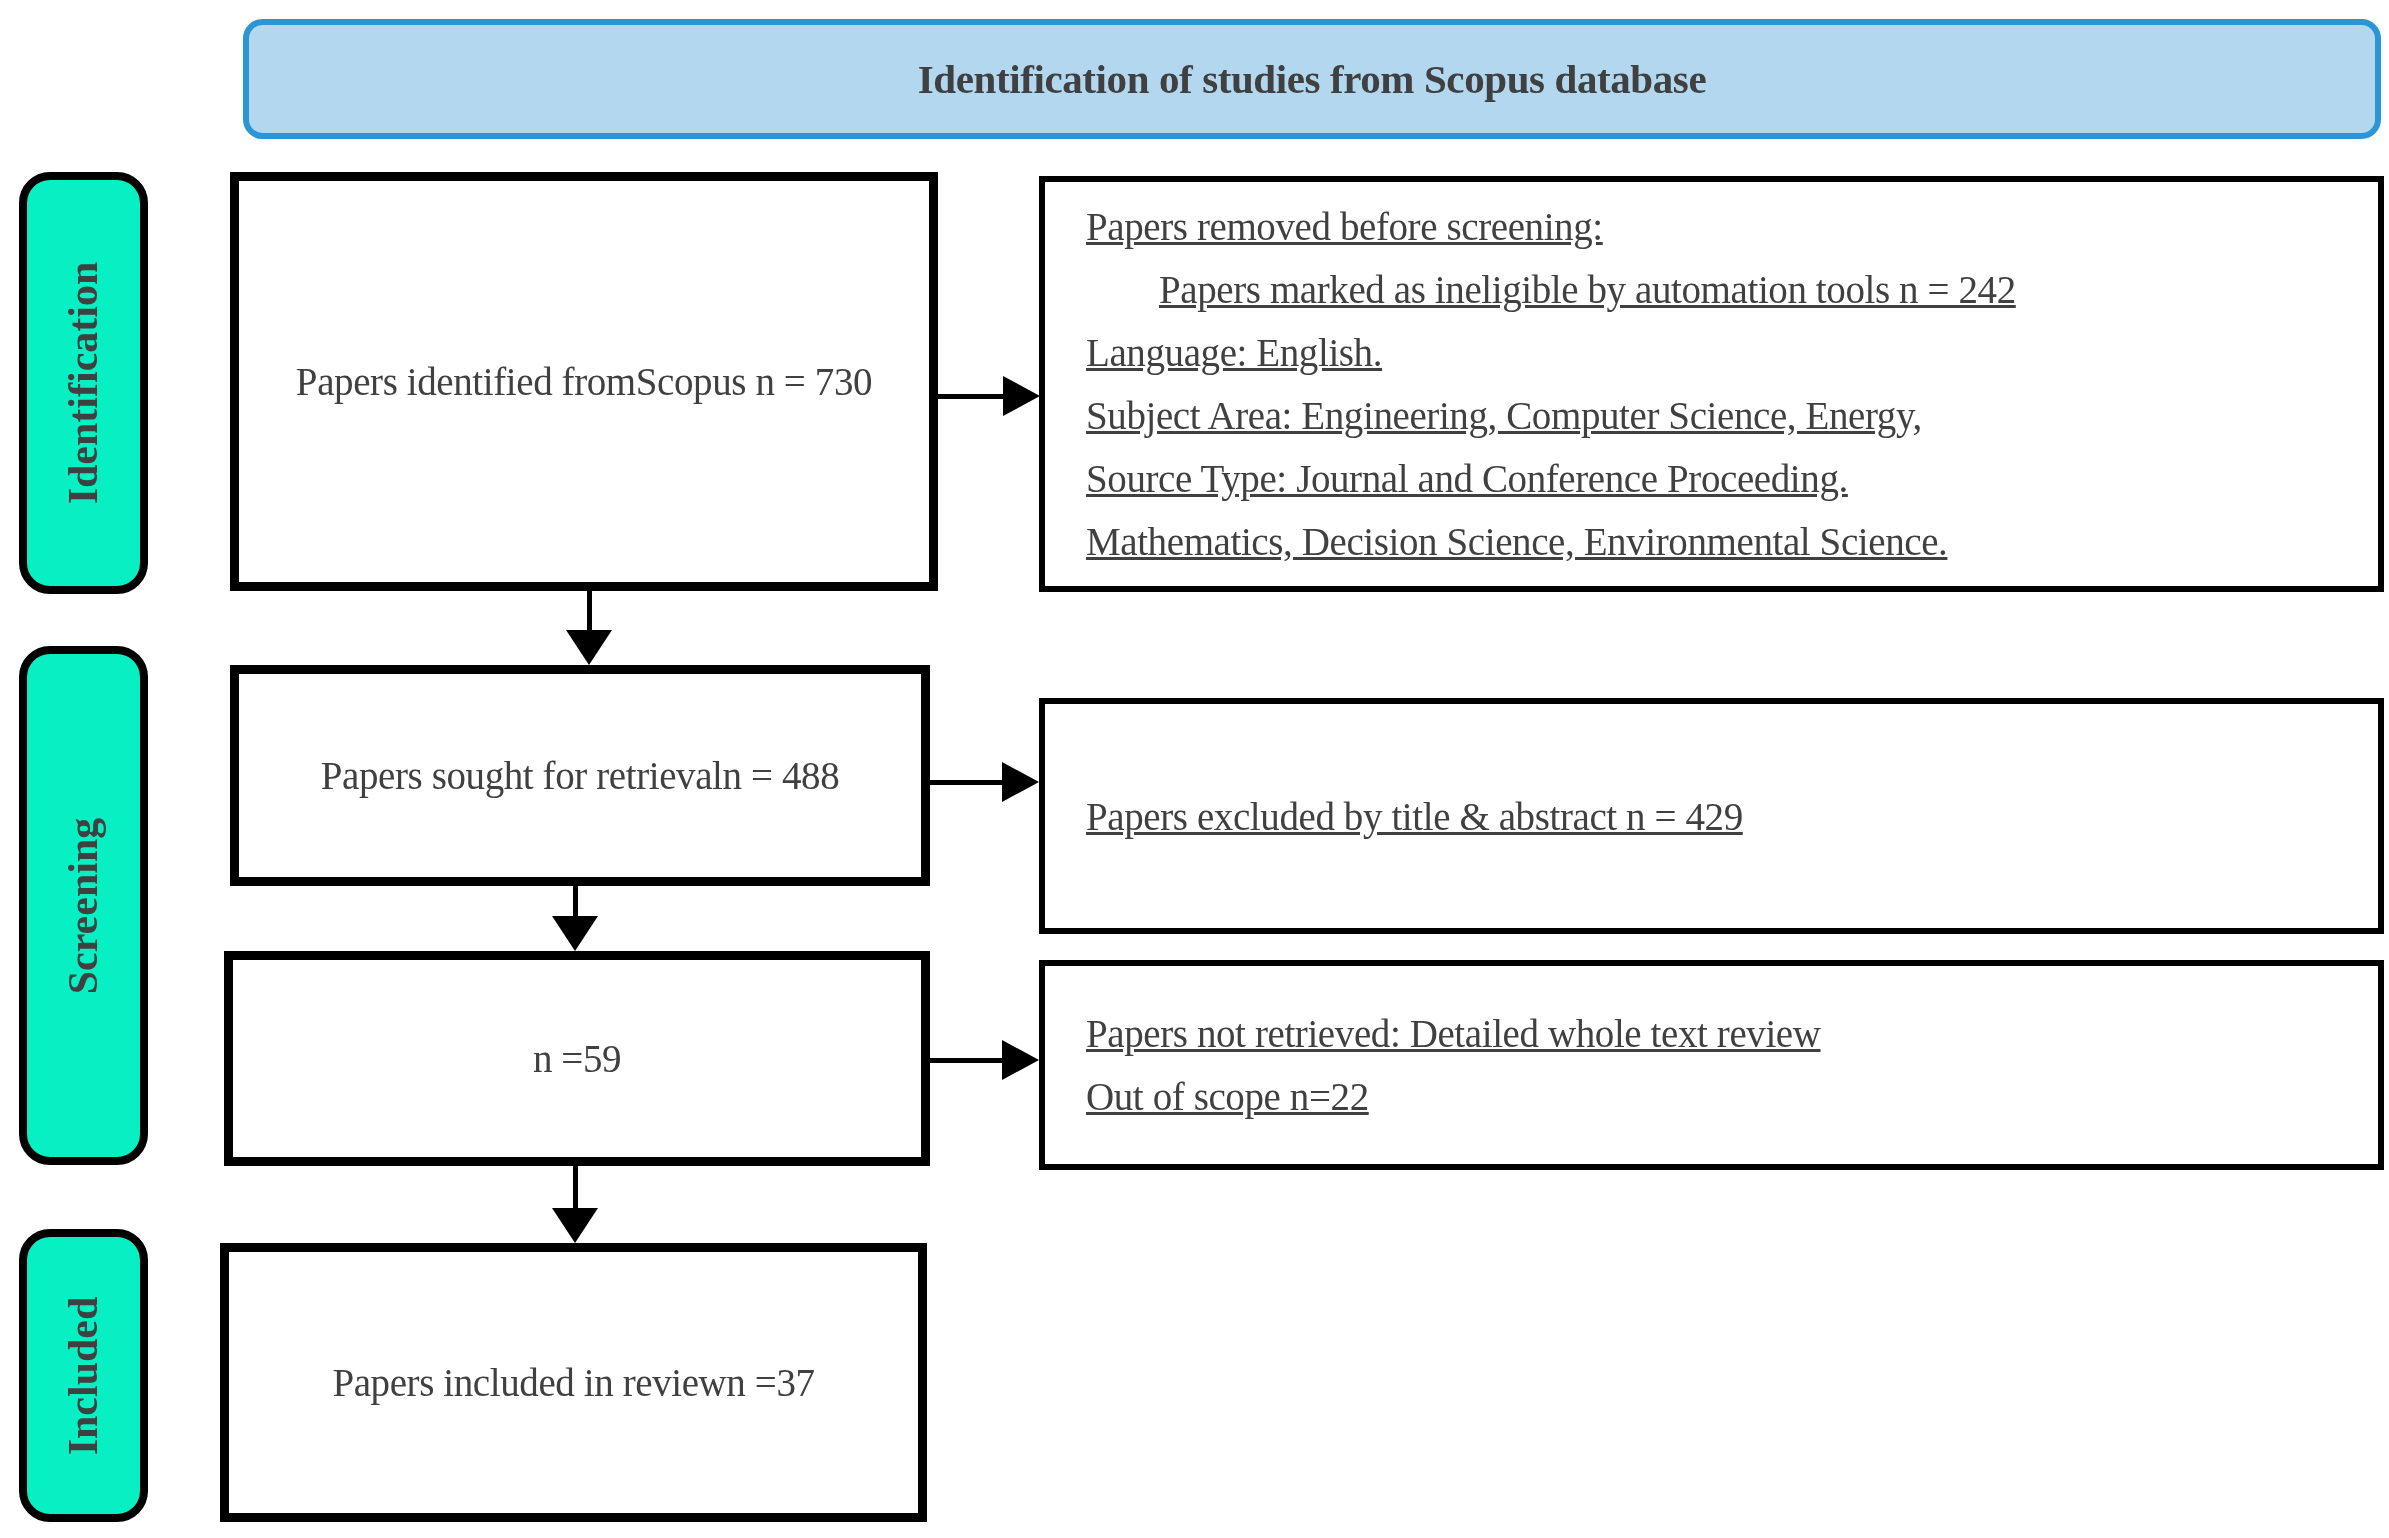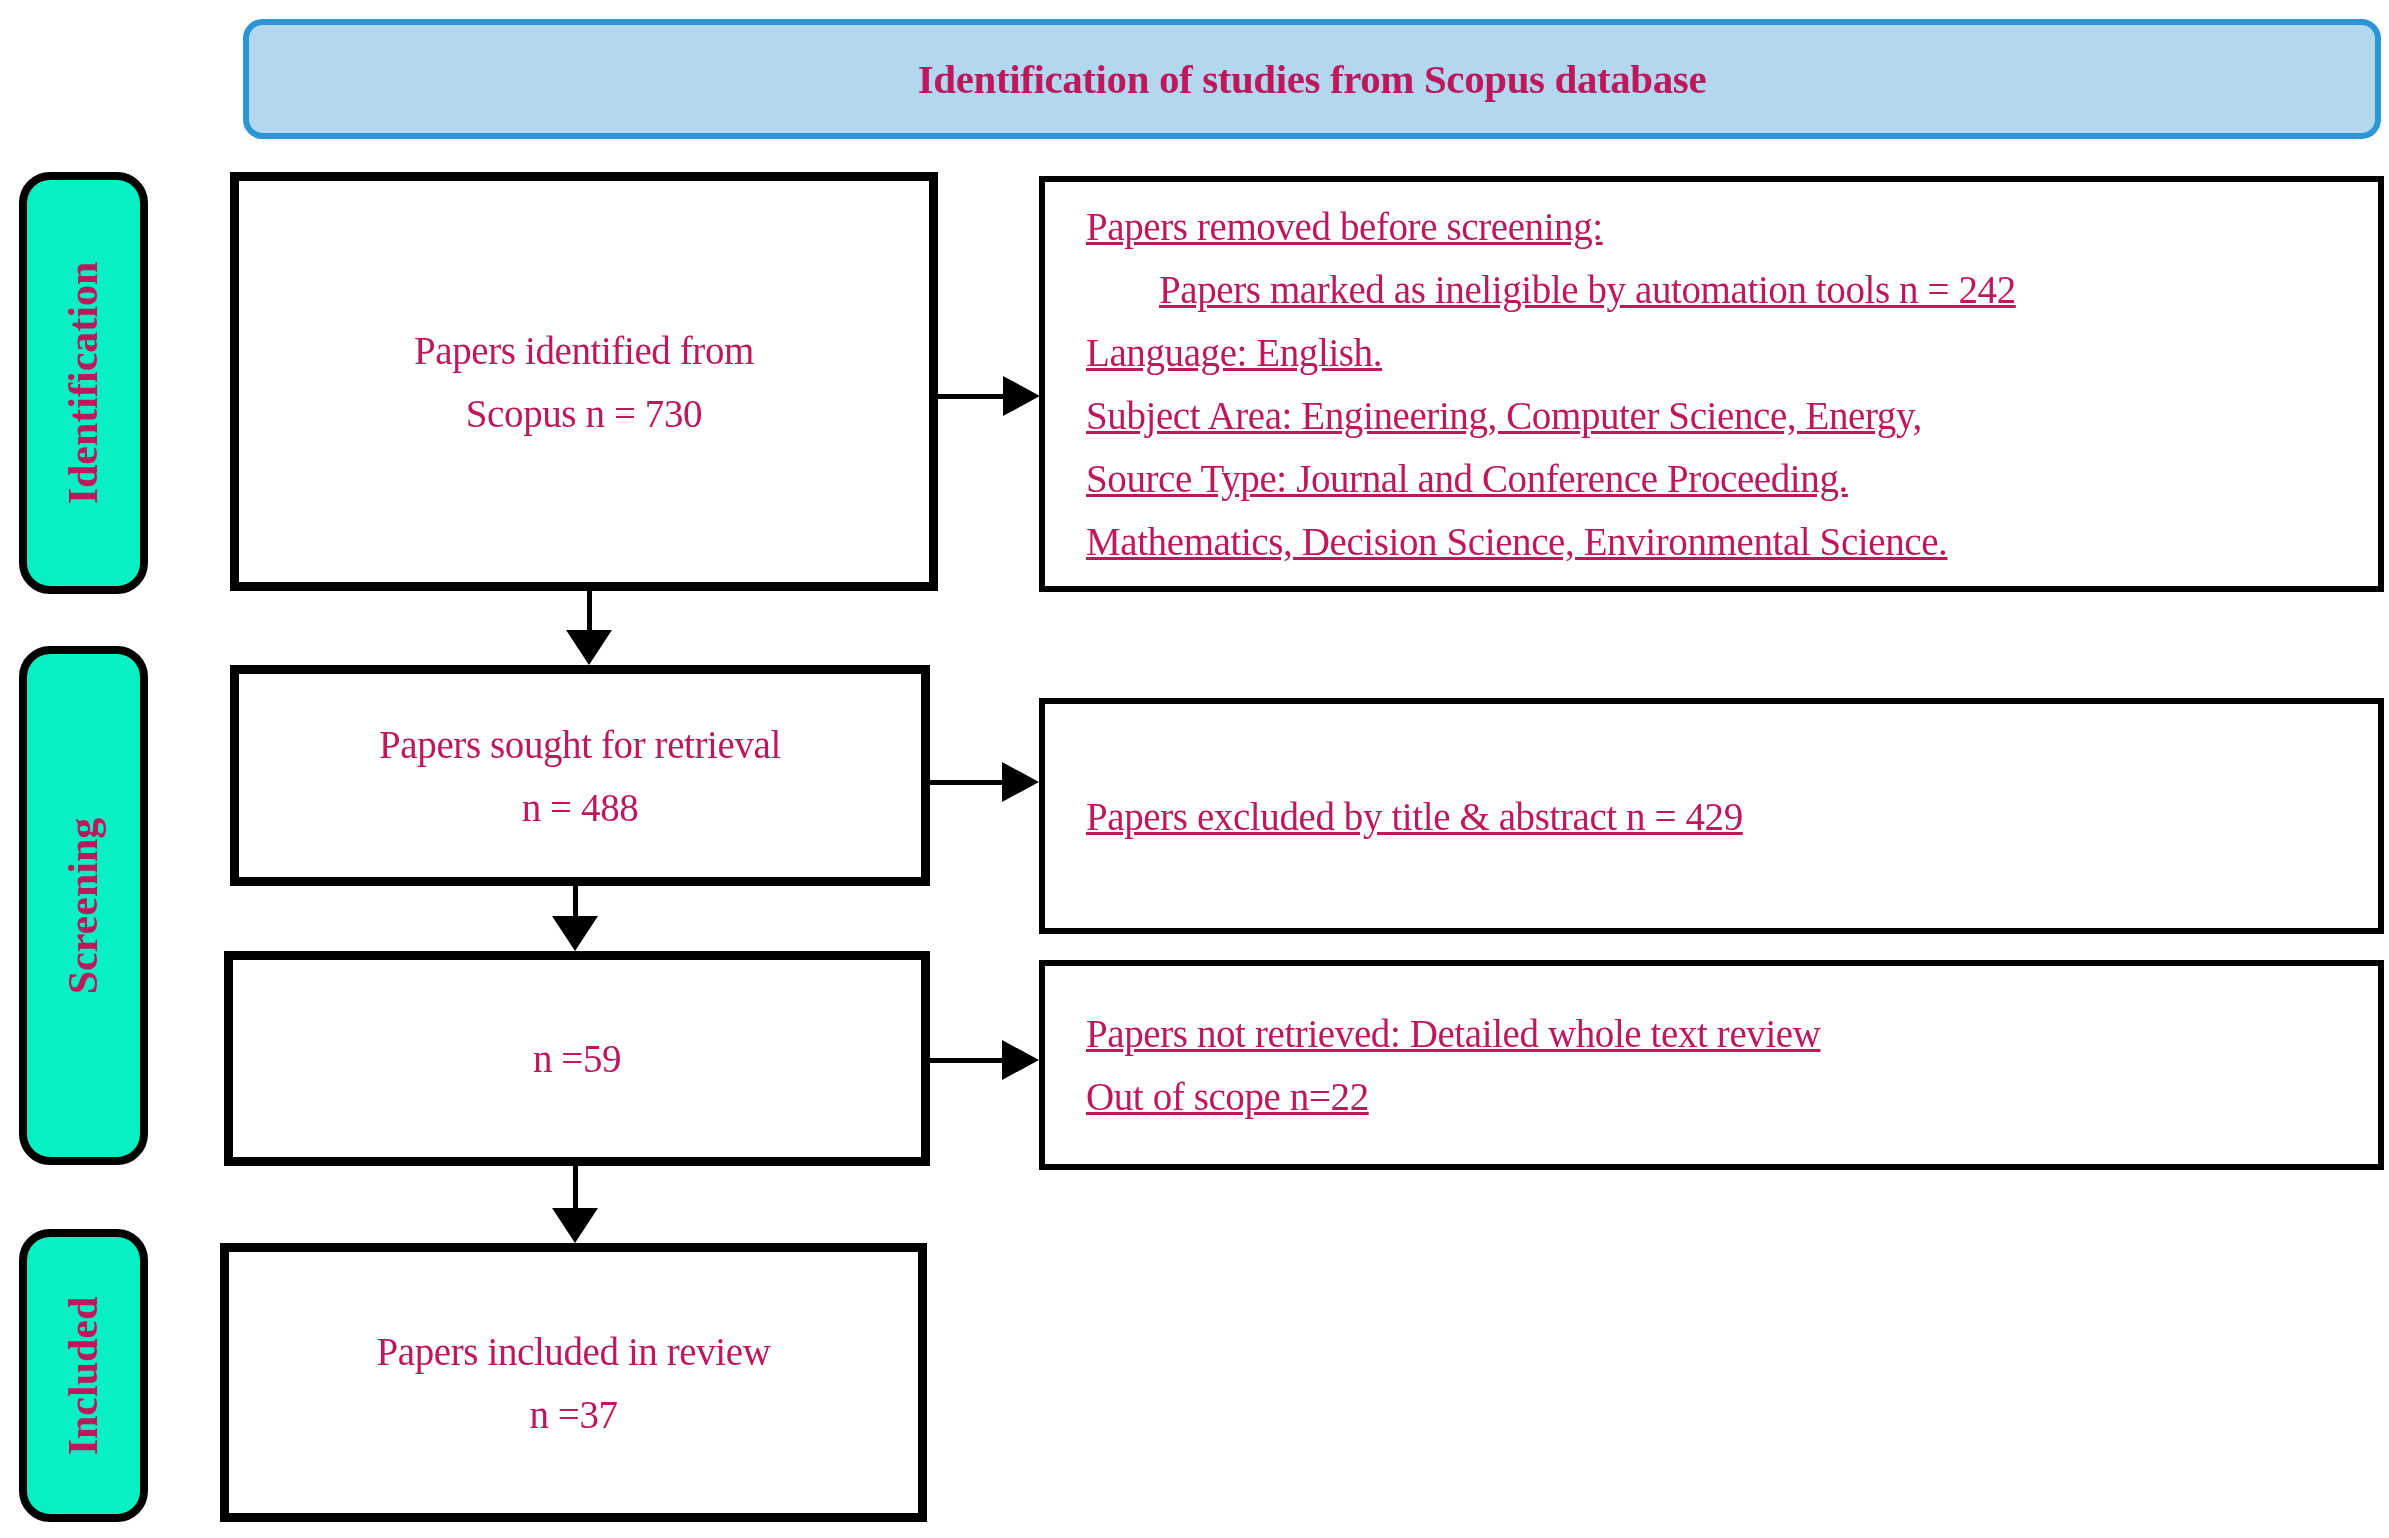--- a/index.html
+++ b/index.html
@@ -1,18 +1,18 @@
 <!DOCTYPE html>
 <html style="font-size:12px"><head>
 <meta charset="utf-8">
 <style>
   html, body { margin:0; padding:0; background:#ffffff; }
   .canvas {
     position:relative; width:2389px; height:1538px; background:#ffffff;
-    font-family:"Liberation Serif", serif; color:#be185d;
+    font-family:"Liberation Serif", serif; color:#404040;
   }
   * { box-sizing:border-box; }
 
   
   .title-bar {
     position:absolute; left:243px; top:18.7px; width:2138px; height:120px;
     background:#b2d7ee; border:6.7px solid #2b96d3; border-radius:19.4px;
     display:flex; align-items:center; justify-content:center;
     font-weight:bold; font-size:41px; letter-spacing:-0.4px;
   }
@@ -25,21 +25,21 @@
     font-weight:bold; font-size:42px;
   }
   .stage .vtext { transform:rotate(-90deg); white-space:nowrap; }
   #stage-identification { top:172px;  height:422px; }
   #stage-screening      { top:646px;  height:519px; }
   #stage-included       { top:1229px; height:293px; }
 
   
   .fbox {
     position:absolute; background:#fff; border:9.7px solid #000;
-    display:flex; flex-direction:column; align-items:center; justify-content:center;
+    display:flex; flex-direction:row; align-items:center; justify-content:center;
     text-align:center; font-size:39px; line-height:63px; letter-spacing:-0.4px;
   }
   #fbox-1 { left:230px; top:172px;  width:708px; height:419px; }
   #fbox-2 { left:230px; top:665px;  width:700px; height:221px; }
   #fbox-3 { left:224px; top:951px; width:706px; height:215px; }
   #fbox-4 { left:220px; top:1243px; width:707px; height:279px; }
 
   
   .sbox {
     position:absolute; left:1039px; width:1345px; background:#fff; border:6.7px solid #000;

